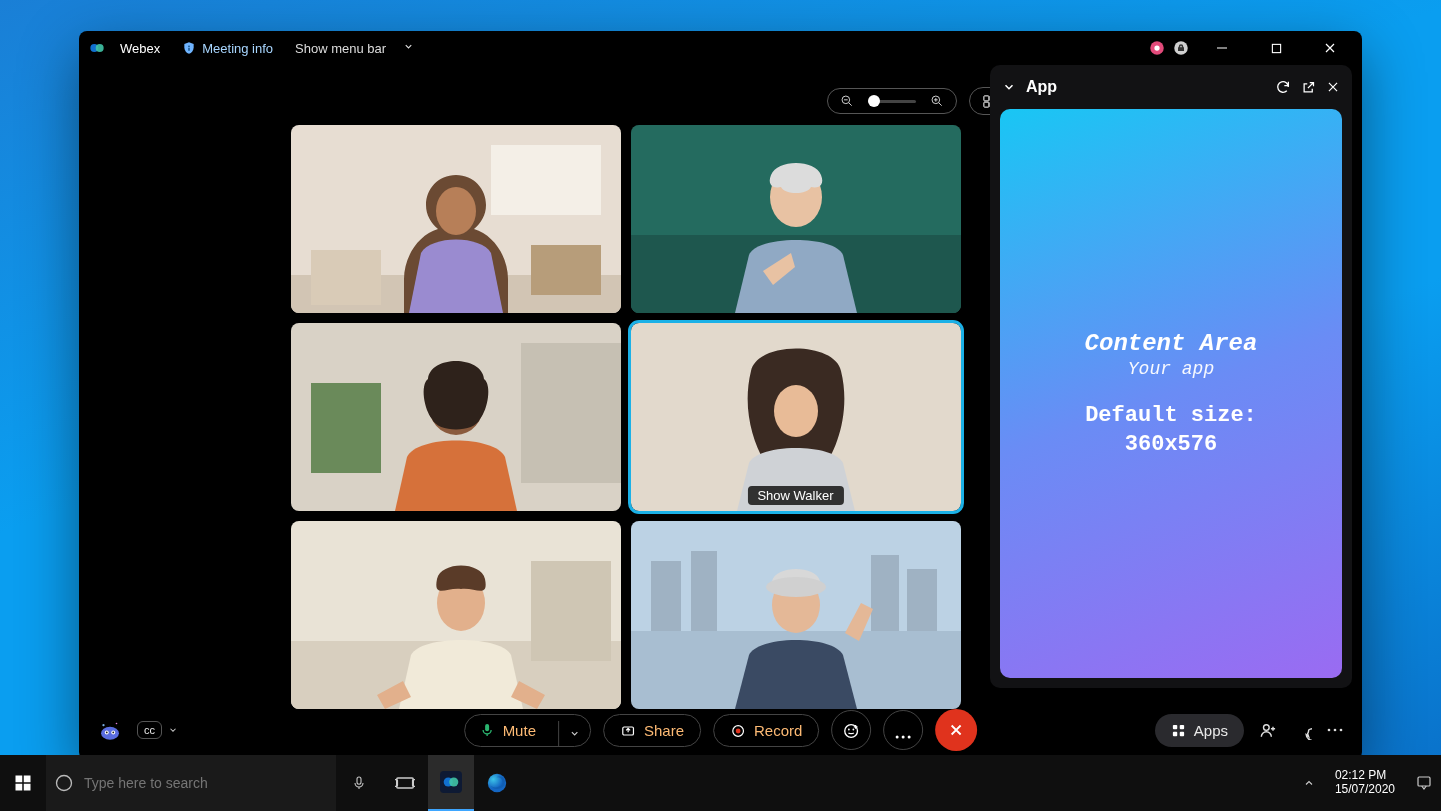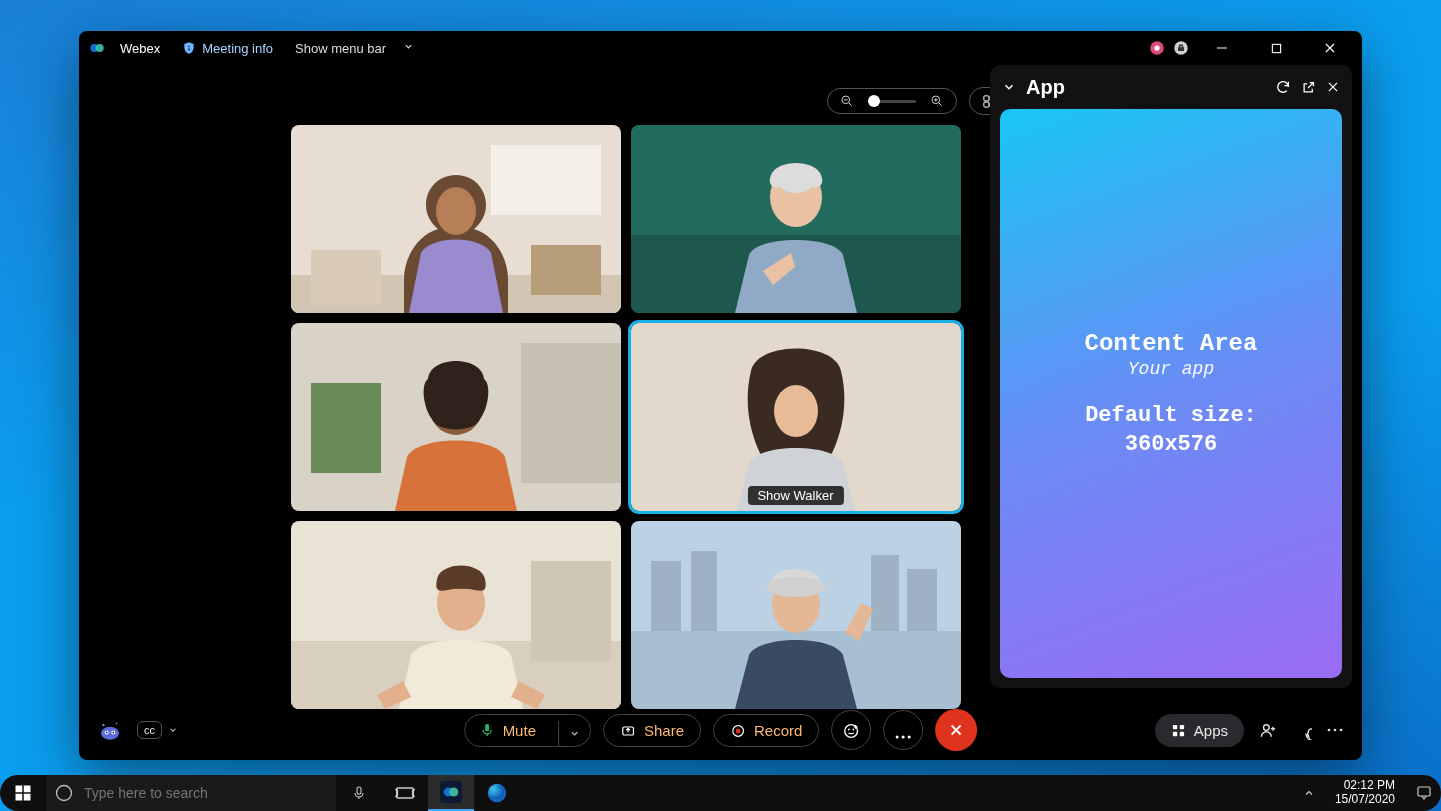--- a/index.html
+++ b/index.html
@@ -81,21 +81,21 @@
   .app-header{
     height:44px; display:flex; align-items:center; padding:0 12px; gap:10px; color:#fff;
   }
   .app-header .spacer{flex:1;}
   .app-body{
     flex:1; margin:0 10px 10px 10px; border-radius:10px;
     background: linear-gradient(160deg,#19c6f4 0%, #6a8cf5 50%, #9a6bf2 100%);
     display:flex; flex-direction:column; align-items:center; justify-content:center;
     color:#fff; font-family: "Consolas","Courier New",monospace; text-align:center;
   }
-  .app-body .h1{ font-size:24px; font-weight:700;}
+  .app-body .h1{ font-size:24px; font-weight:700;font-style:italic;}
   .app-body .sub{ font-size:18px; opacity:.95; margin-top:2px;font-style:italic;}
   .app-body .h2{ font-size:22px; font-weight:700; margin-top:24px;}
   .app-body .h3{ font-size:22px; font-weight:700; margin-top:4px;}
 
   
   .callbar{
     position:absolute; left:0; right:0; bottom:0; height:60px;
     display:flex; align-items:center; padding:0 18px; gap:10px;
   }
   .callbar .left-tools{ display:flex; align-items:center; gap:14px;}
@@ -116,38 +116,37 @@
   .apps-btn{
     display:flex; align-items:center; gap:8px; background:#2a2a2e; border-radius:999px;
     padding:8px 16px; font-size:15px; cursor:pointer;text-align:center;
   }
   .cc-pill{
     border:1px solid #555; border-radius:6px; padding:2px 6px; font-size:11px;
   }
 
   
   .taskbar{
-    position:absolute; left:0; right:0; bottom:0; height:36px;
+    position:absolute; left:0; right:0; bottom:0; height:56px;
     background:#0f0f0f; color:#fff; display:flex; align-items:center;
     font-size:13px;
-    border-radius:22px;
   }
   .taskbar .start{ width:46px; height:100%; display:flex; align-items:center; justify-content:center; cursor:pointer;}
   .taskbar .search{
     display:flex; align-items:center; gap:10px; height:100%; padding:0 12px 0 8px;
     background:#1a1a1a; width:290px; cursor:text;
   }
   .taskbar .search input{
     background:transparent; border:none; outline:none; color:#bbb; font-size:14px; width:100%;
   }
   .taskbar .tb-icons{ display:flex; align-items:center; height:100%;}
   .taskbar .tb-icon{ width:46px; height:100%; display:flex; align-items:center; justify-content:center; cursor:pointer;}
   .taskbar .tb-icon.active{ background:#2b2b2b; border-bottom:2px solid #3ea6ff;}
   .taskbar .tray{ margin-left:auto; display:flex; align-items:center; gap:14px; padding-right:8px;}
-  .taskbar .clock{ text-align:right; line-height:1.15; font-size:12px; padding:0 6px;}
+  .taskbar .clock{ line-height:1.15; font-size:12px; padding:0 6px;}
 
   .icon{ display:inline-flex; }
   svg{ display:block; }
 </style>
 </head>
 <body>
 
 <div class="webex-window">
 
   <div class="titlebar">
@@ -319,21 +318,21 @@
     </div>
   </div>
 
   <div class="app-panel">
     <div class="app-header">
       <span class="icon">
         <svg width="14" height="14" viewBox="0 0 24 24">
             <path fill="none" stroke="#fff" stroke-width="2.5" d="M6 9l6 6 6-6"></path>
           </svg>
       </span>
-      <span style="font-size:20px;font-weight:600">App</span>
+      <span style="font-size:16px;font-weight:600">App</span>
       <span class="spacer"></span>
       <span class="icon">
         <svg width="16" height="16" viewBox="0 0 24 24">
             <path fill="none" stroke="#fff" stroke-width="2" d="M20 12a8 8 0 10-2.3 5.6M20 4v6h-6"></path>
           </svg>
       </span>
       <span class="icon">
         <svg width="15" height="15" viewBox="0 0 24 24">
             <path fill="none" stroke="#fff" stroke-width="2" d="M14 4h6v6M20 4l-9 9M18 14v5H5V6h5"></path>
           </svg>

